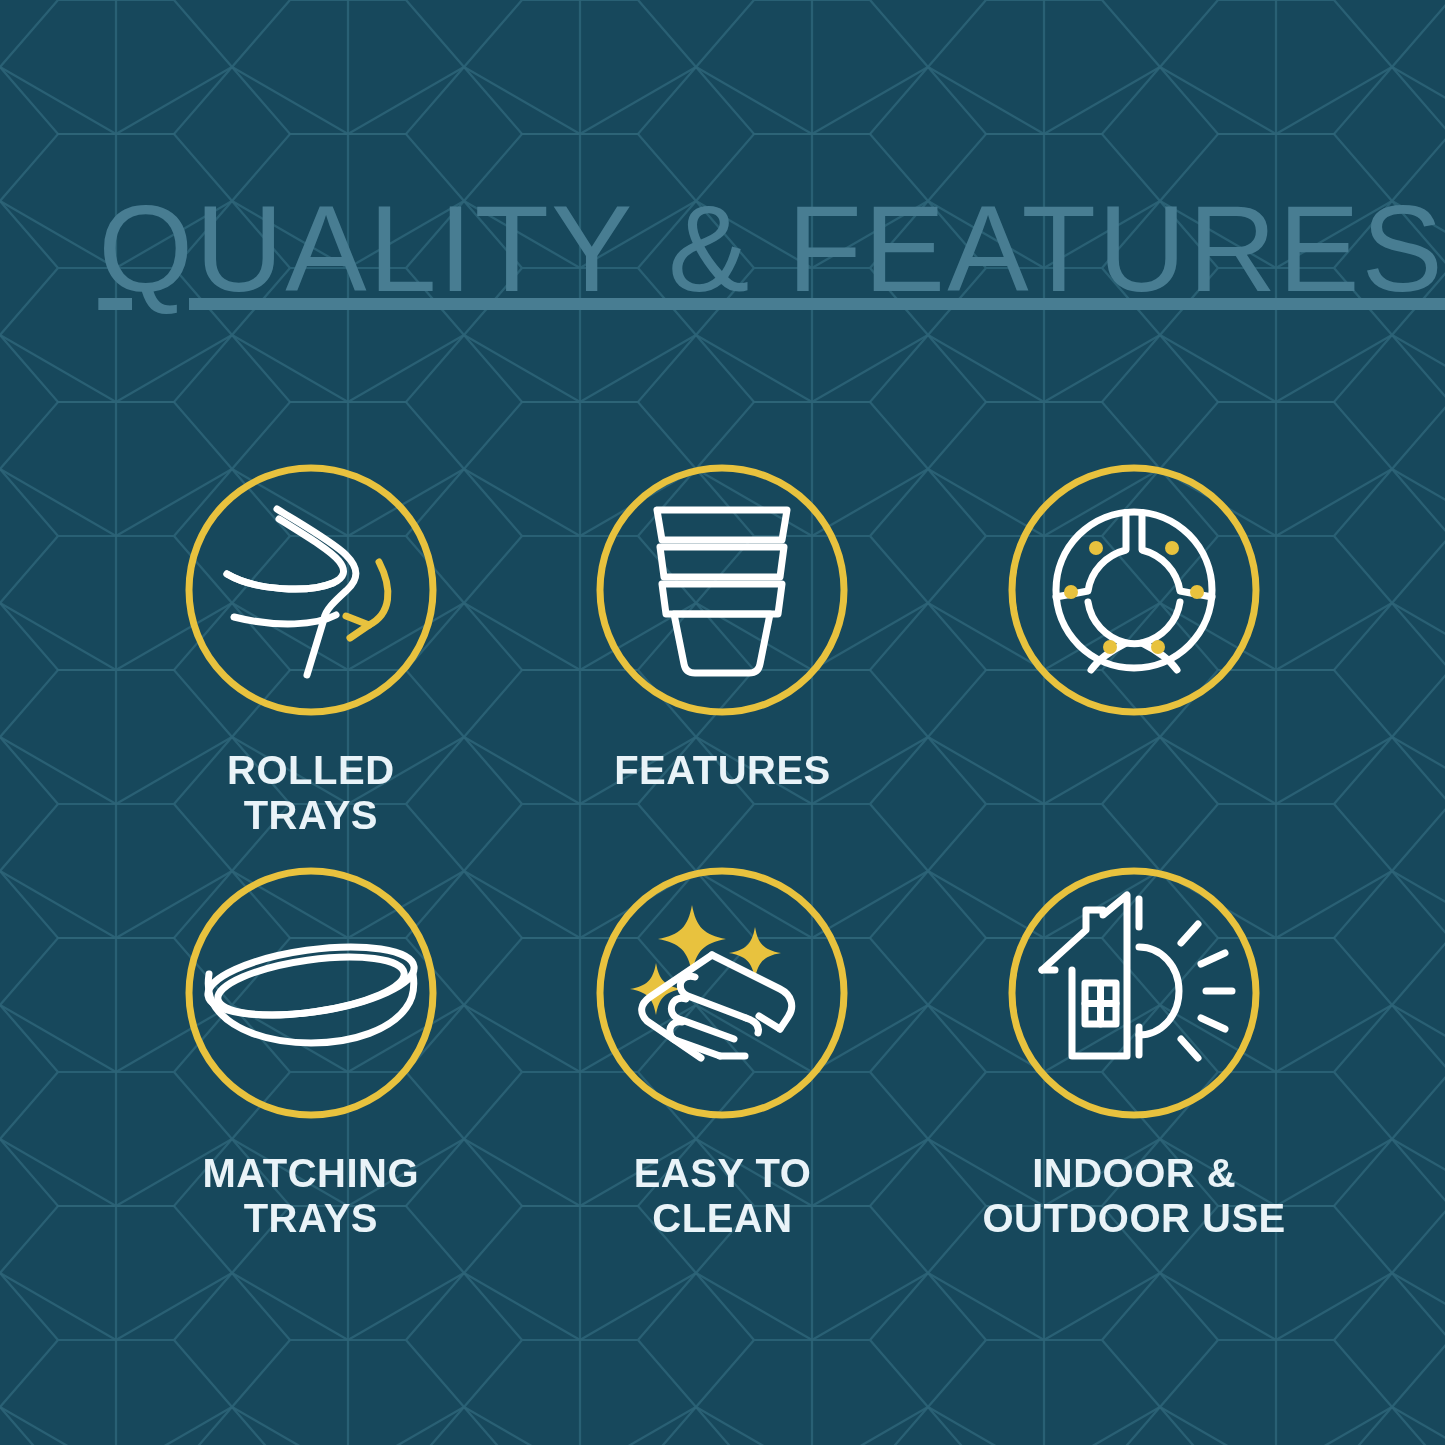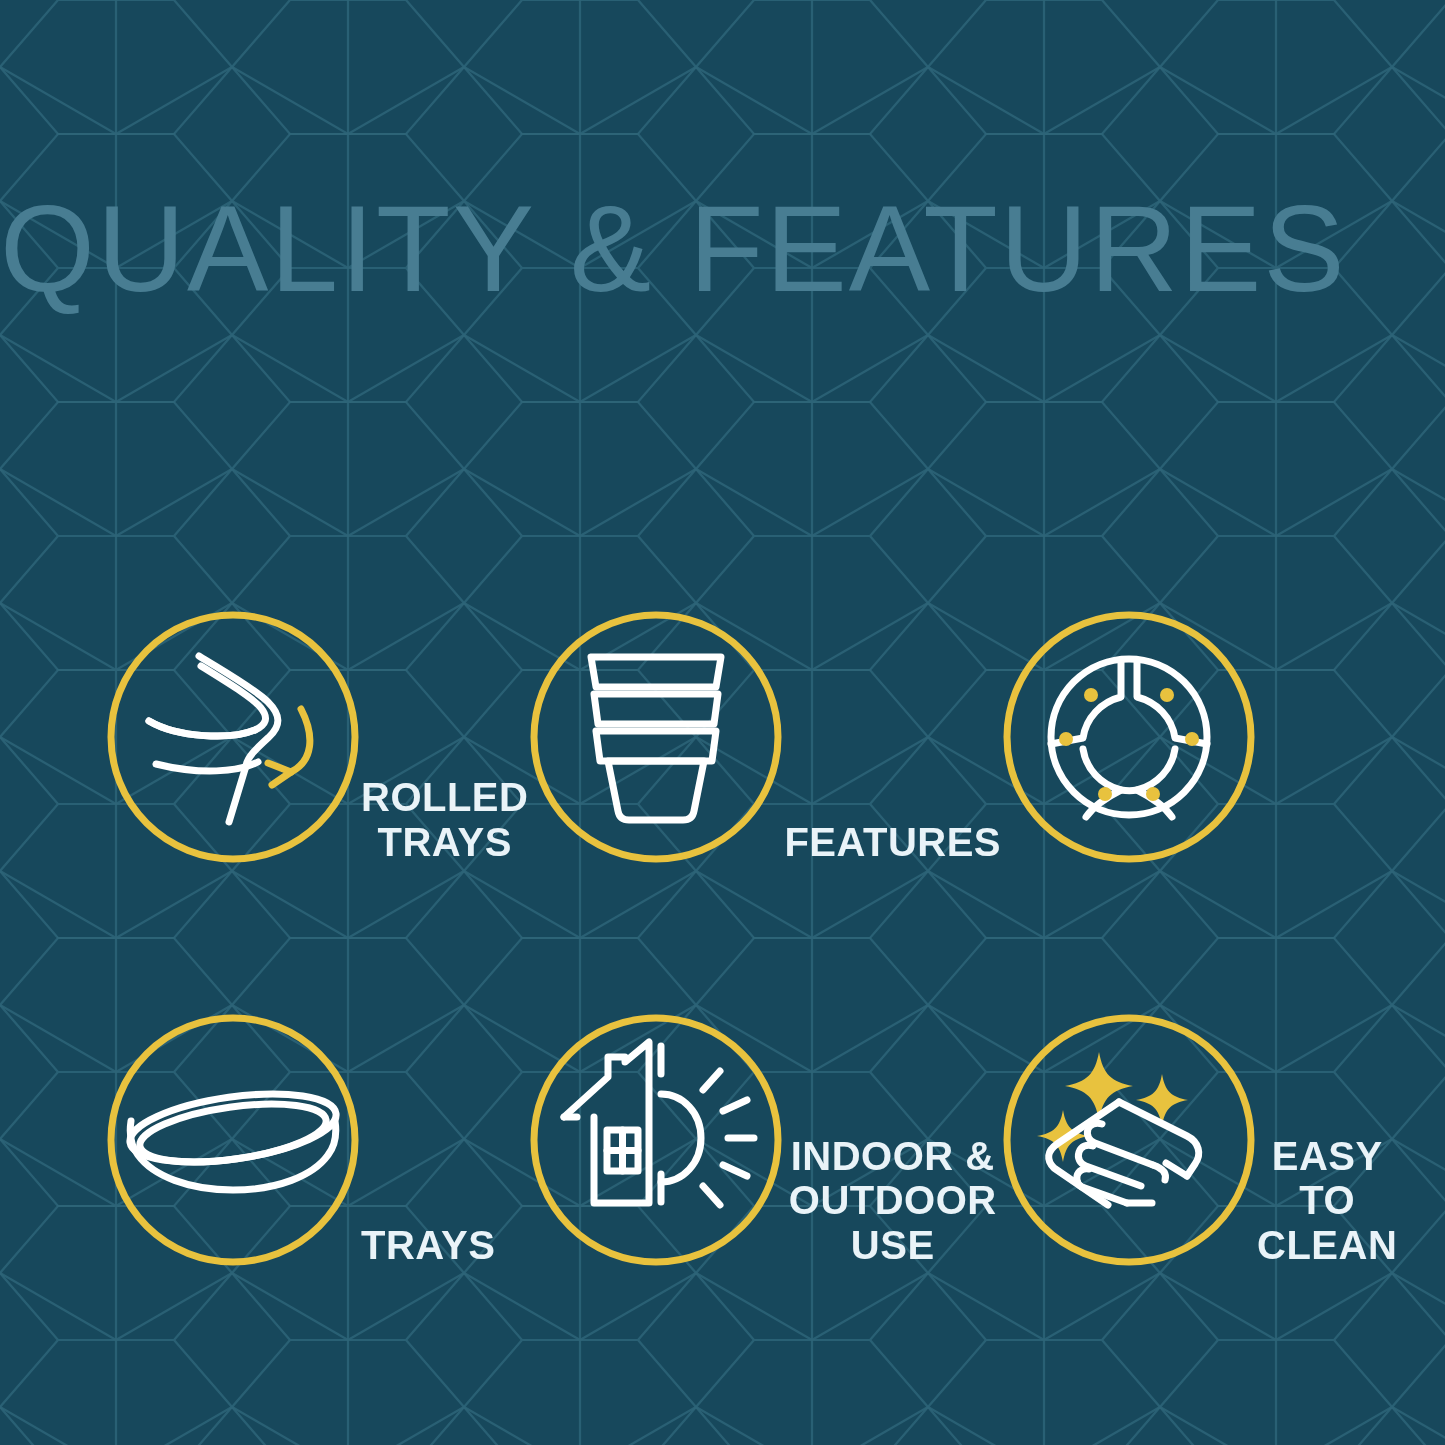--- a/index.html
+++ b/index.html
@@ -25,46 +25,47 @@
     z-index:0;
     pointer-events:none;
   }
 
   
   #title {
     position:absolute;
     left:0; right:0;
     top:188px;
     z-index:2;
-    text-align:left;
+    text-align:right;
     font-size:122px;
     line-height:1;
     font-weight:300;
     letter-spacing:2px;
     color:#487d92;
     white-space:nowrap;
     font-family:"Liberation Sans", sans-serif;
+    text-decoration:underline;
   }
 
   
   #grid {
     position:absolute;
     left:105px;
     top:462px;
     width:1235px;
     z-index:2;
     display:grid;
     grid-template-columns:repeat(3, 1fr);
     grid-template-rows:repeat(2, 403px);
   }
 
   .feature {
     display:flex;
-    flex-direction:row;
-    align-items:flex-end;
+    flex-direction:column;
+    align-items:center;
   }
 
   .badge {
     width:256px;
     height:256px;
     flex:0 0 auto;
     position:relative;
   }
   .badge svg { display:block; width:100%; height:100%; }
 
@@ -186,52 +187,22 @@
           <circle cx="128" cy="128" r="122" fill="none" stroke="#e8c23e" stroke-width="7"></circle>
           <g fill="none" stroke="#ffffff" stroke-width="7" stroke-linecap="round" stroke-linejoin="round">
             <ellipse cx="128" cy="116" rx="104" ry="31" transform="rotate(-8 128 116)"></ellipse>
             <ellipse cx="128" cy="121" rx="94" ry="26" transform="rotate(-8 128 121)"></ellipse>
             <path d="M26 109 C24 122 26 134 33 143 C48 164 84 178 128 178
                      C172 178 208 164 223 143 C230 134 232 122 230 109"></path>
           </g>
         </svg>
       </div>
       <div class="feature-label">
+        <span>MATCHING</span>
         <span class="l2">TRAYS</span>
-      </div>
-    </div>
-
-    <div class="feature">
-      <div class="badge">
-        <svg viewBox="0 0 256 256">
-          <circle cx="128" cy="128" r="122" fill="none" stroke="#e8c23e" stroke-width="7"></circle>
-          <g fill="none" stroke="#ffffff" stroke-width="7" stroke-linecap="round" stroke-linejoin="round">
-
-            <path d="M36 105 L80 65 L80 45 L97 45 L97 50 L121 30 L121 191 L66 191 L66 105"></path>
-            <path d="M36 105 L49 105"></path>
-
-            <path d="M79 118 L110 118 L110 159 L79 159 Z"></path>
-            <path d="M94.5 118 L94.5 159"></path>
-            <path d="M79 138.5 L110 138.5"></path>
-
-            <path d="M133 34 L133 62"></path>
-            <path d="M133 82 C155 82 173 101 173 126 C173 151 155 170 133 170"></path>
-            <path d="M133 190 L133 162"></path>
-
-            <path d="M175 78 L192 59"></path>
-            <path d="M195 99 L219 88"></path>
-            <path d="M200 126 L226 126"></path>
-            <path d="M195 153 L219 164"></path>
-            <path d="M175 174 L192 193"></path>
-          </g>
-        </svg>
-      </div>
-      <div class="feature-label">
-        <span>INDOOR &amp;</span>
-        <span class="l2">OUTDOOR USE</span>
       </div>
     </div>
 
     <div class="feature">
       <div class="badge">
         <svg viewBox="0 0 256 256">
           <circle cx="128" cy="128" r="122" fill="none" stroke="#e8c23e" stroke-width="7"></circle>
 
           <g fill="#e8c23e">
             <path d="M98 40 C102 62 110 70 132 74 C110 78 102 86 98 108
@@ -253,14 +224,45 @@
             <path d="M126 191 L151 191"></path>
           </g>
         </svg>
       </div>
       <div class="feature-label">
         <span>EASY TO</span>
         <span class="l2">CLEAN</span>
       </div>
     </div>
 
+    <div class="feature">
+      <div class="badge">
+        <svg viewBox="0 0 256 256">
+          <circle cx="128" cy="128" r="122" fill="none" stroke="#e8c23e" stroke-width="7"></circle>
+          <g fill="none" stroke="#ffffff" stroke-width="7" stroke-linecap="round" stroke-linejoin="round">
+
+            <path d="M36 105 L80 65 L80 45 L97 45 L97 50 L121 30 L121 191 L66 191 L66 105"></path>
+            <path d="M36 105 L49 105"></path>
+
+            <path d="M79 118 L110 118 L110 159 L79 159 Z"></path>
+            <path d="M94.5 118 L94.5 159"></path>
+            <path d="M79 138.5 L110 138.5"></path>
+
+            <path d="M133 34 L133 62"></path>
+            <path d="M133 82 C155 82 173 101 173 126 C173 151 155 170 133 170"></path>
+            <path d="M133 190 L133 162"></path>
+
+            <path d="M175 78 L192 59"></path>
+            <path d="M195 99 L219 88"></path>
+            <path d="M200 126 L226 126"></path>
+            <path d="M195 153 L219 164"></path>
+            <path d="M175 174 L192 193"></path>
+          </g>
+        </svg>
+      </div>
+      <div class="feature-label">
+        <span>INDOOR &amp;</span>
+        <span class="l2">OUTDOOR USE</span>
+      </div>
+    </div>
+
   </div>
 </div>
 
 </body></html>

